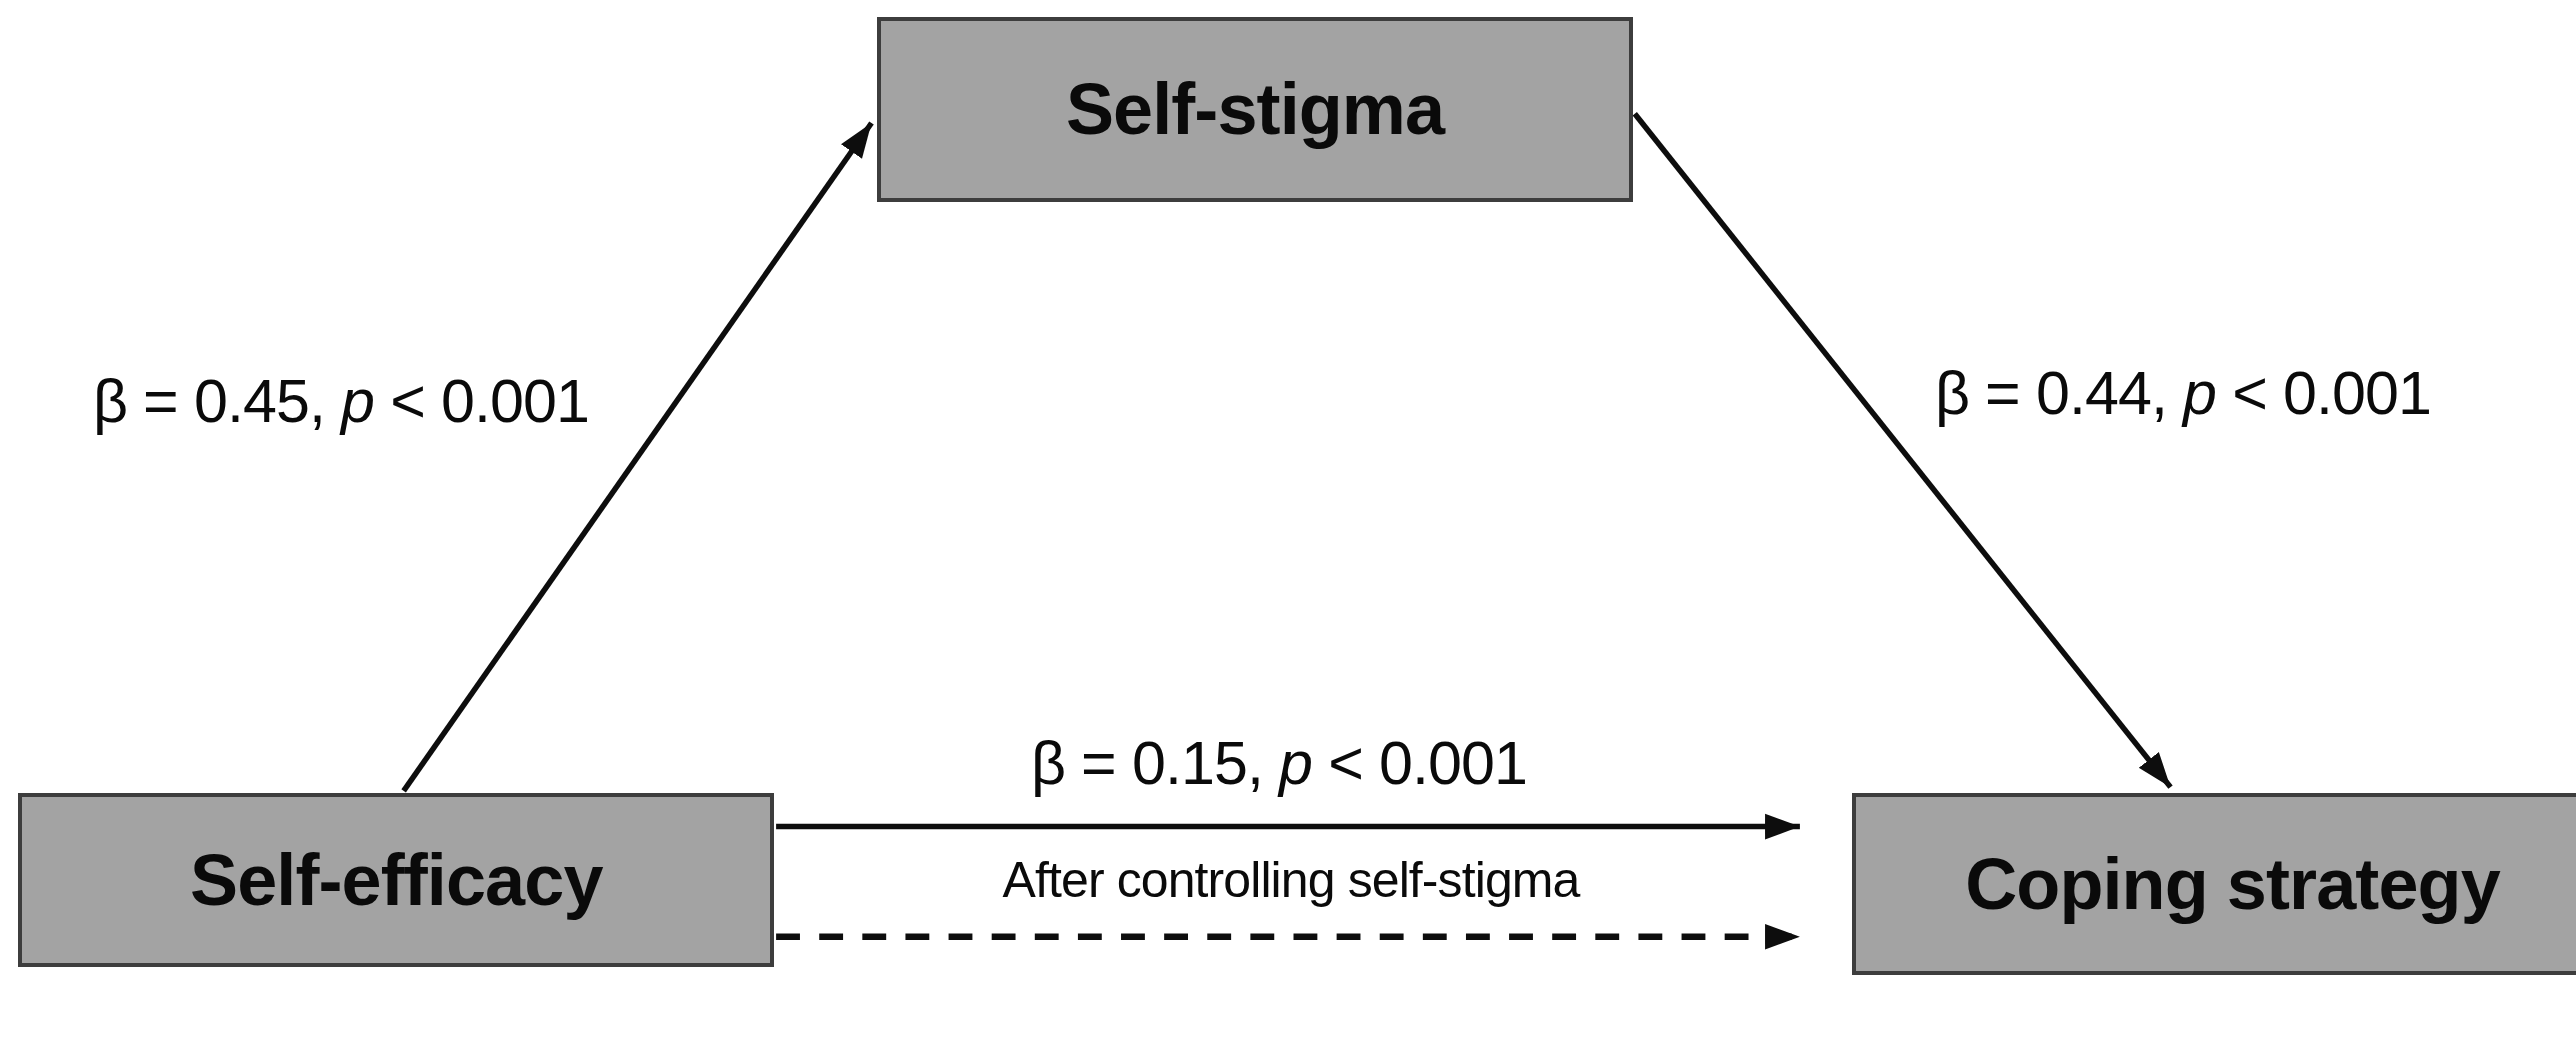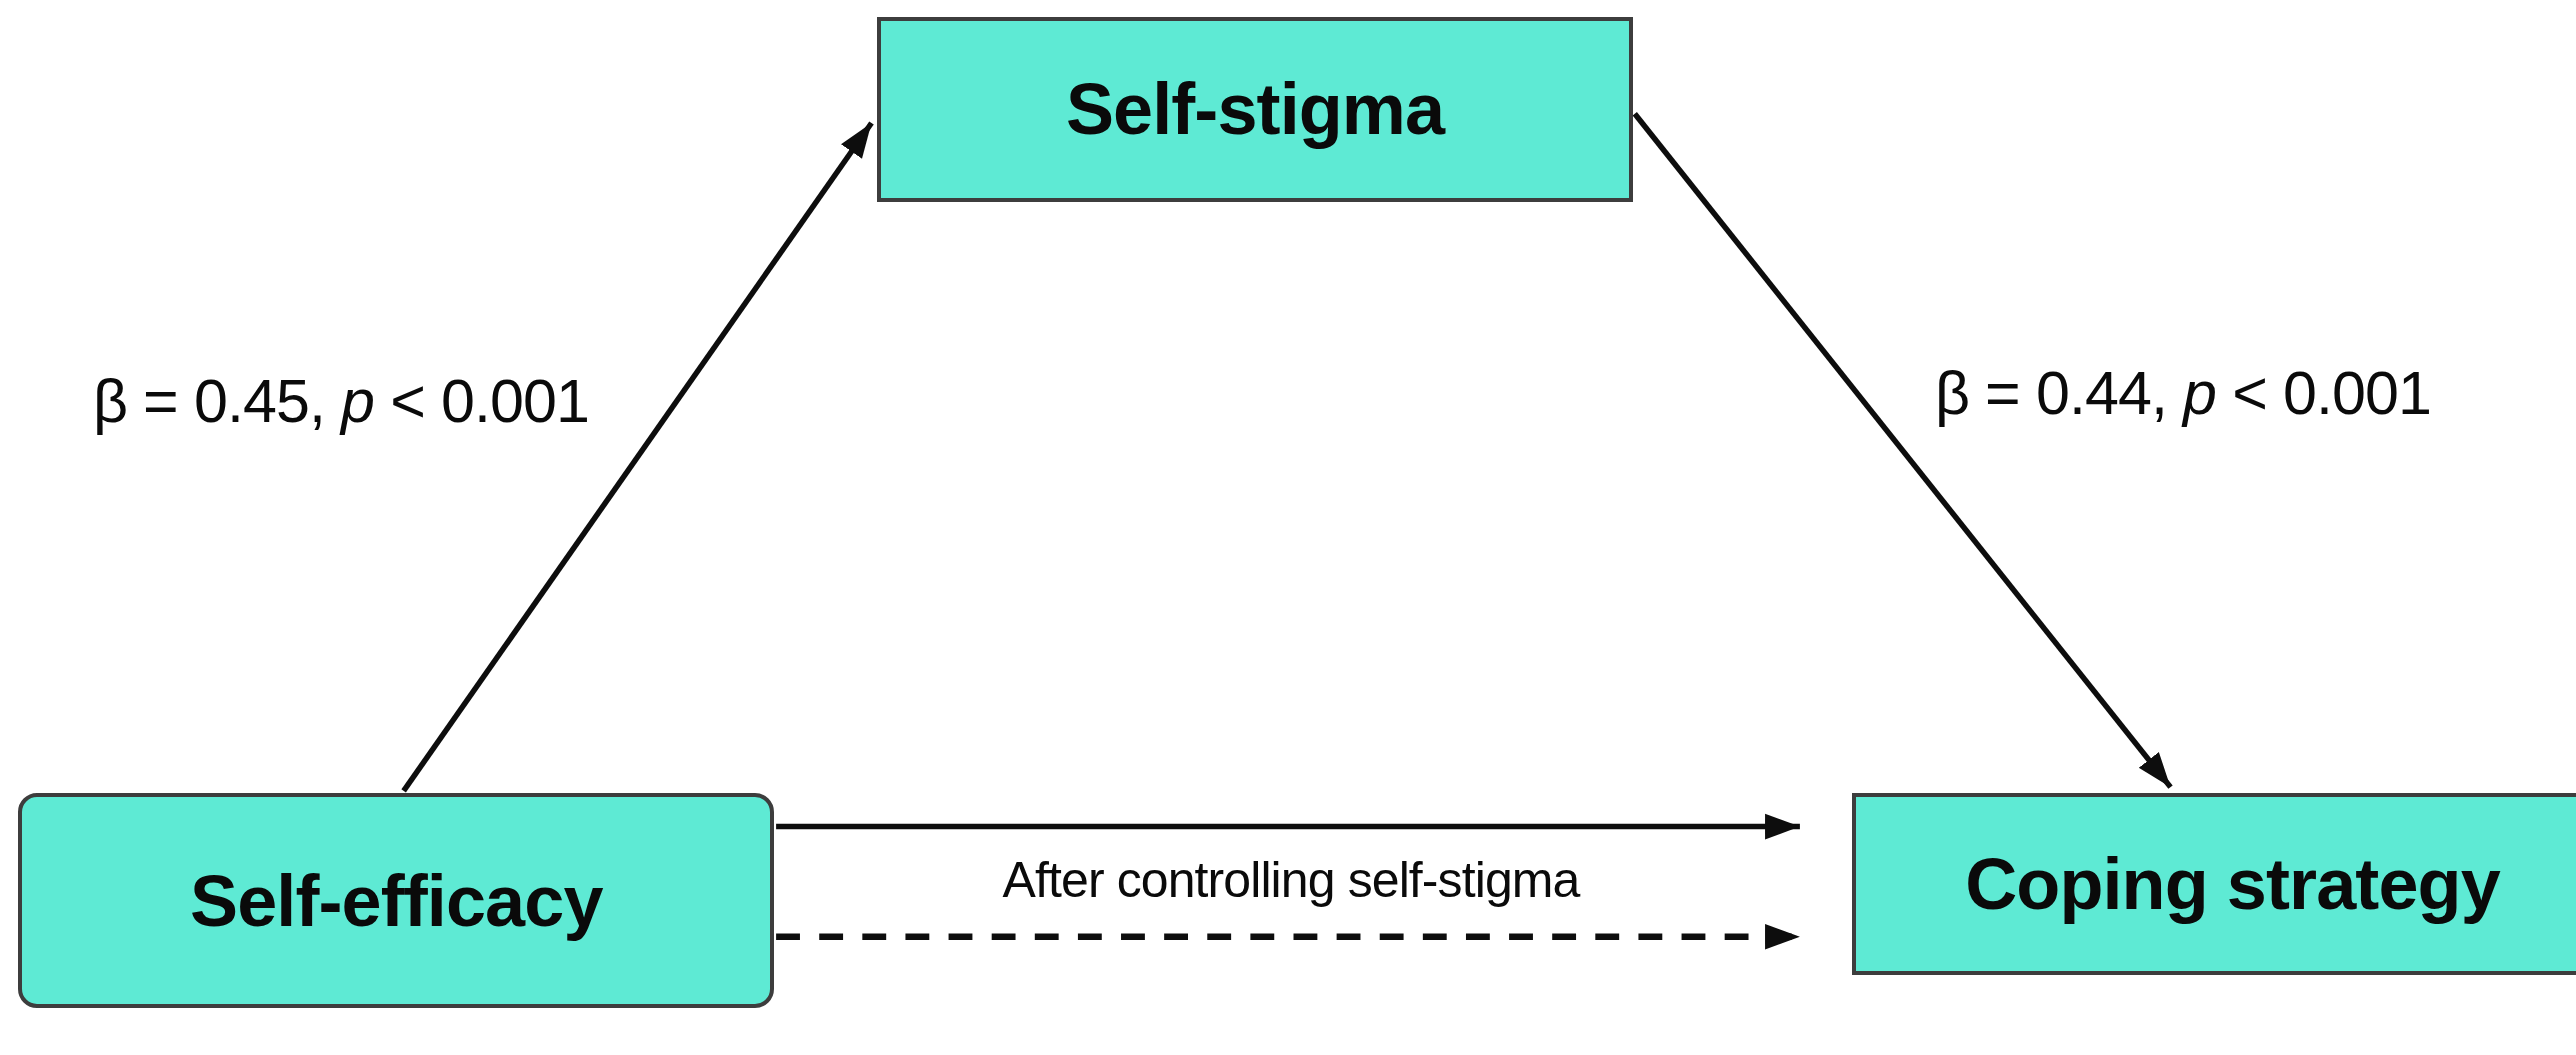--- a/index.html
+++ b/index.html
@@ -20,30 +20,30 @@
     position: absolute;
     left: 0; top: 0;
     width: 2576px;
     height: 1056px;
   }
   .node {
     position: absolute;
     display: flex;
     align-items: center;
     justify-content: center;
-    background: #5eead4;
+    background: #a3a3a3;
     border: 4.6px solid #3d3d3d;
     box-sizing: border-box;
     font-size: 72px;
     font-weight: 700;
     letter-spacing: -0.9px;
     white-space: nowrap;
   }
   #node-mediator { left: 877px;  top: 16.5px;  width: 756px; height: 185px; }
-  #node-predictor { left: 18.3px;  top: 793px; width: 756px; height: 215px; border-radius: 19px; }
+  #node-predictor { left: 18.3px;  top: 793px; width: 756px; height: 174px; }
   #node-outcome  { left: 1852px; top: 793px; width: 761px; height: 182px; }
 
   .stat-label {
     position: absolute;
     transform: translate(-50%, -50%);
     white-space: nowrap;
     font-size: 61px;
     letter-spacing: -0.9px;
     color: #0a0a0a;
   }
@@ -92,18 +92,21 @@
   </div>
 
   <div class="stat-label" id="label-path-a">
     <span>β = 0.45, </span><span class="p-ital">p</span><span> &lt; 0.001</span>
   </div>
 
   <div class="stat-label" id="label-path-b">
     <span>β = 0.44, </span><span class="p-ital">p</span><span> &lt; 0.001</span>
   </div>
 
+  <div class="stat-label" id="label-path-c">
+    <span>β = 0.15, </span><span class="p-ital">p</span><span> &lt; 0.001</span>
+  </div>
 
   <div id="label-note">After controlling self-stigma</div>
 
 
 </div>
 
 
 </body></html>

